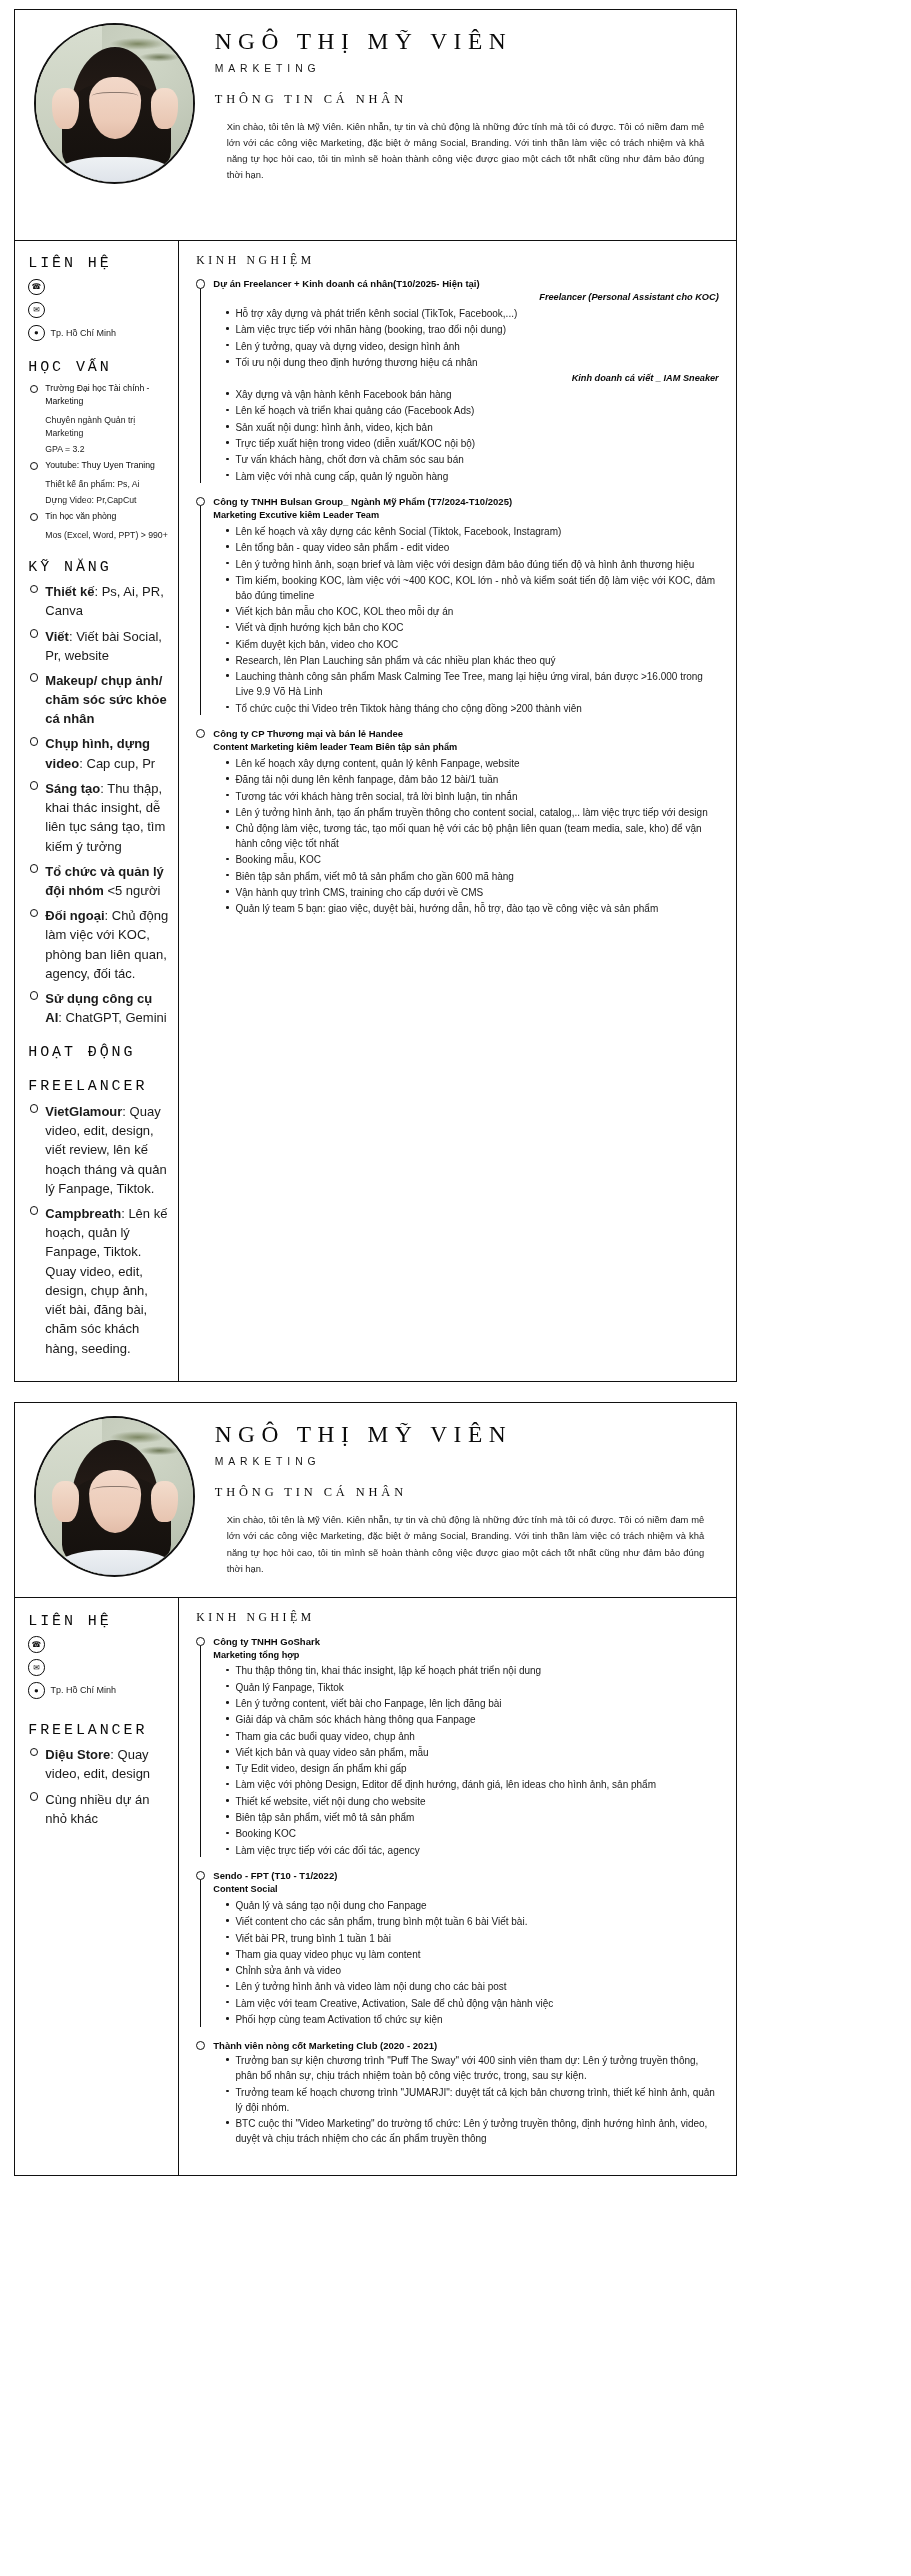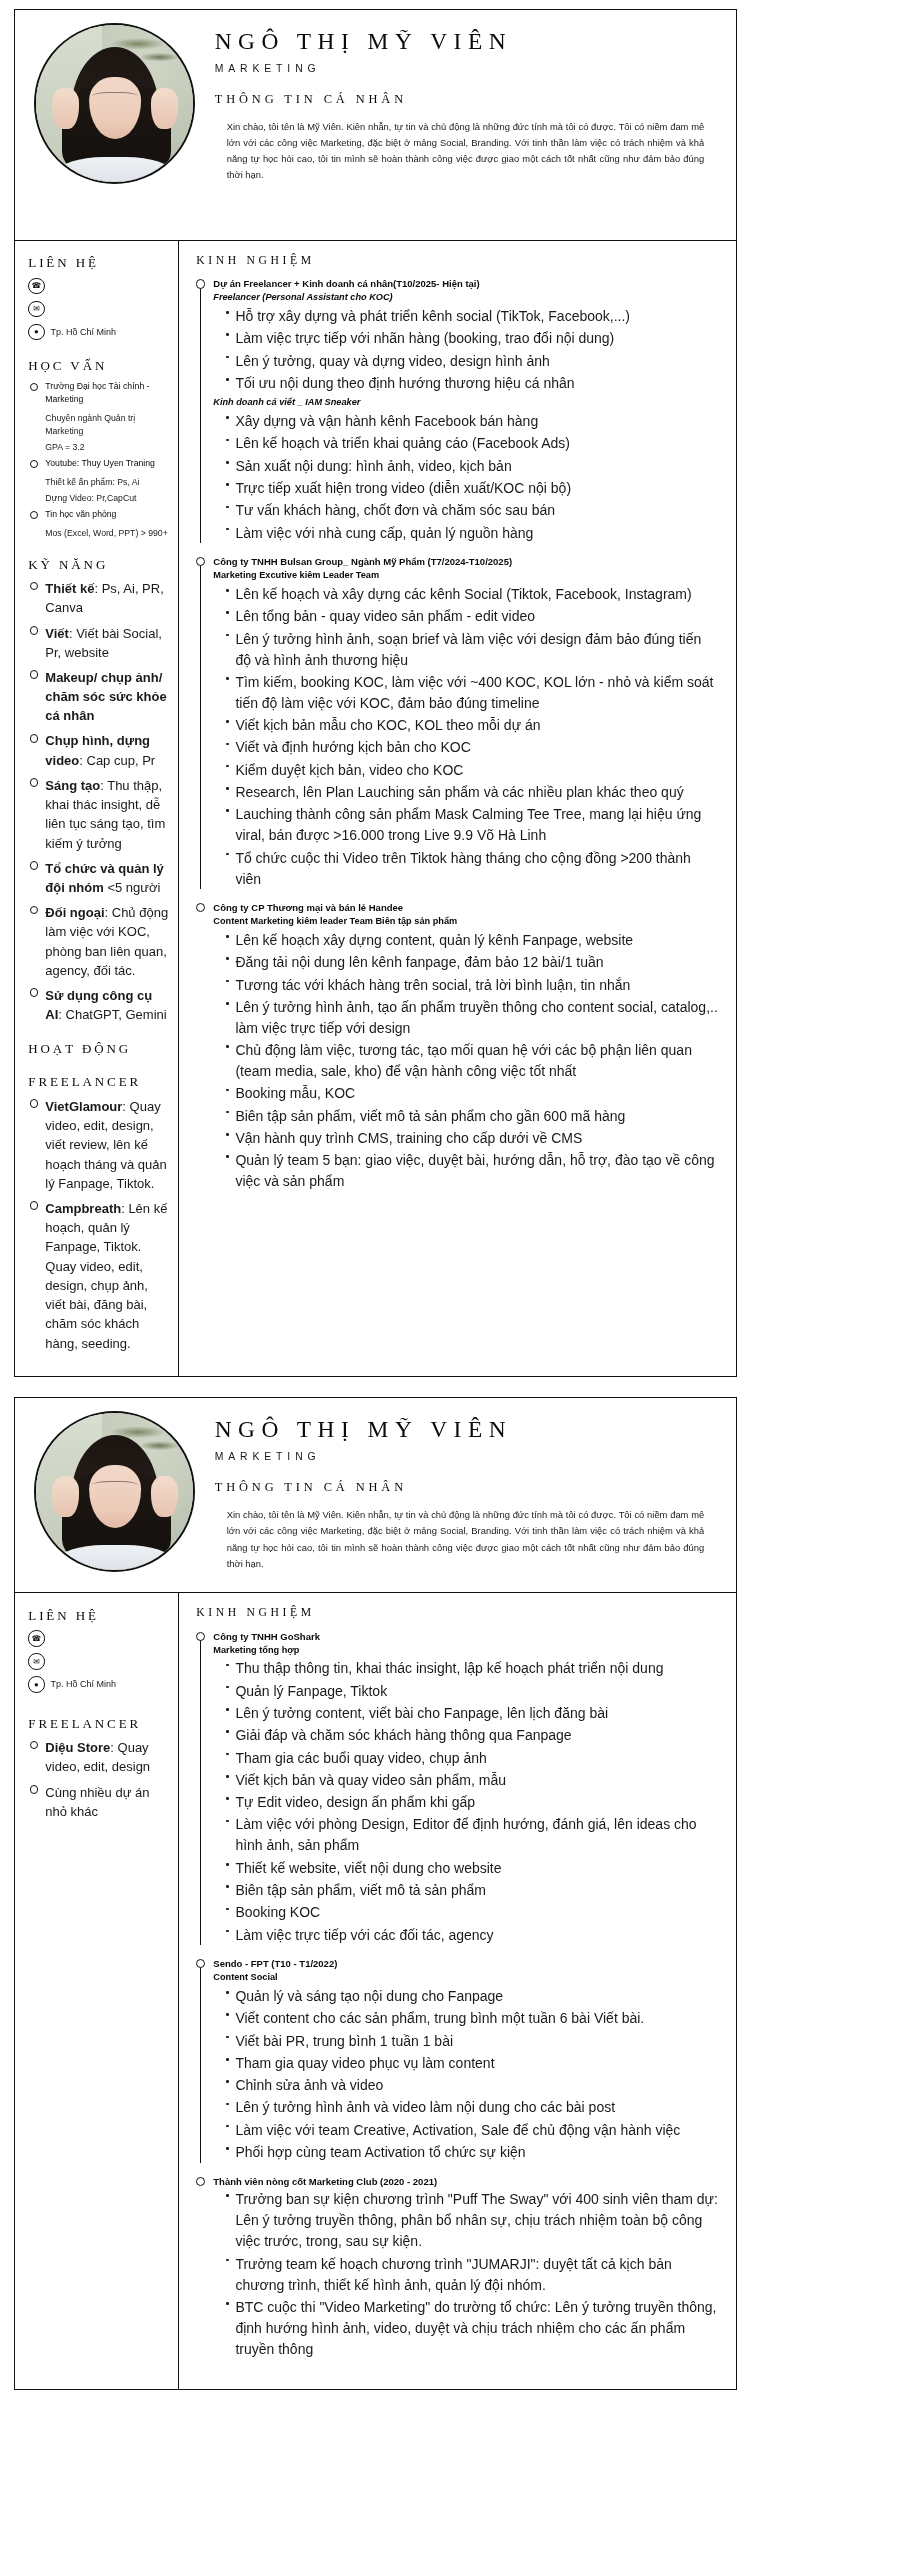--- a/index.html
+++ b/index.html
@@ -145,22 +145,22 @@
     flex:0 0 164px;
     border-right:1.3px solid #111;
     padding:11.7px 9px 17px 13px;
   }
   .col-right {
     flex:1;
     padding:11.7px 17px 17px 17px;
   }
 
   .side-head {
-    font-family:Liberation Serif, serif;
-    font-size:13px;
+    font-family:Liberation Mono, monospace;
+    font-size:15px;
     letter-spacing:2.9px;
     font-weight:400;
     color:#0a0a0a;
     margin:2.6px 0 6.5px 0;
   }
   .side-head.gap { margin-top:17px; }
 
   
   .contact-row {
     display:flex;
@@ -264,26 +264,26 @@
     line-height:1.4;
     margin:0;
   }
   .exp-sub {
     font-size:9.2px;
     font-weight:700;
     color:#0a0a0a;
     line-height:1.45;
     margin:0.7px 0 1.3px 0;
   }
-  .exp-sub.ital { font-style:italic; }
+  .exp-sub.ital { font-style:italic;text-align:right; }
   .exp-ul { list-style:none; margin:1.3px 0 2.6px 0; padding:0 0 0 11.7px; }
   .exp-ul > li {
     position:relative;
     padding-left:10.4px;
-    font-size:14px;
+    font-size:10px;
     line-height:1.5;
     color:#1a1a1a;
     margin-bottom:1.3px;
   }
   .exp-ul > li::before {
     content:"";
     position:absolute;
     left:1.3px; top:5.2px;
     width:2.6px; height:2.6px;
     border-radius:50%;

